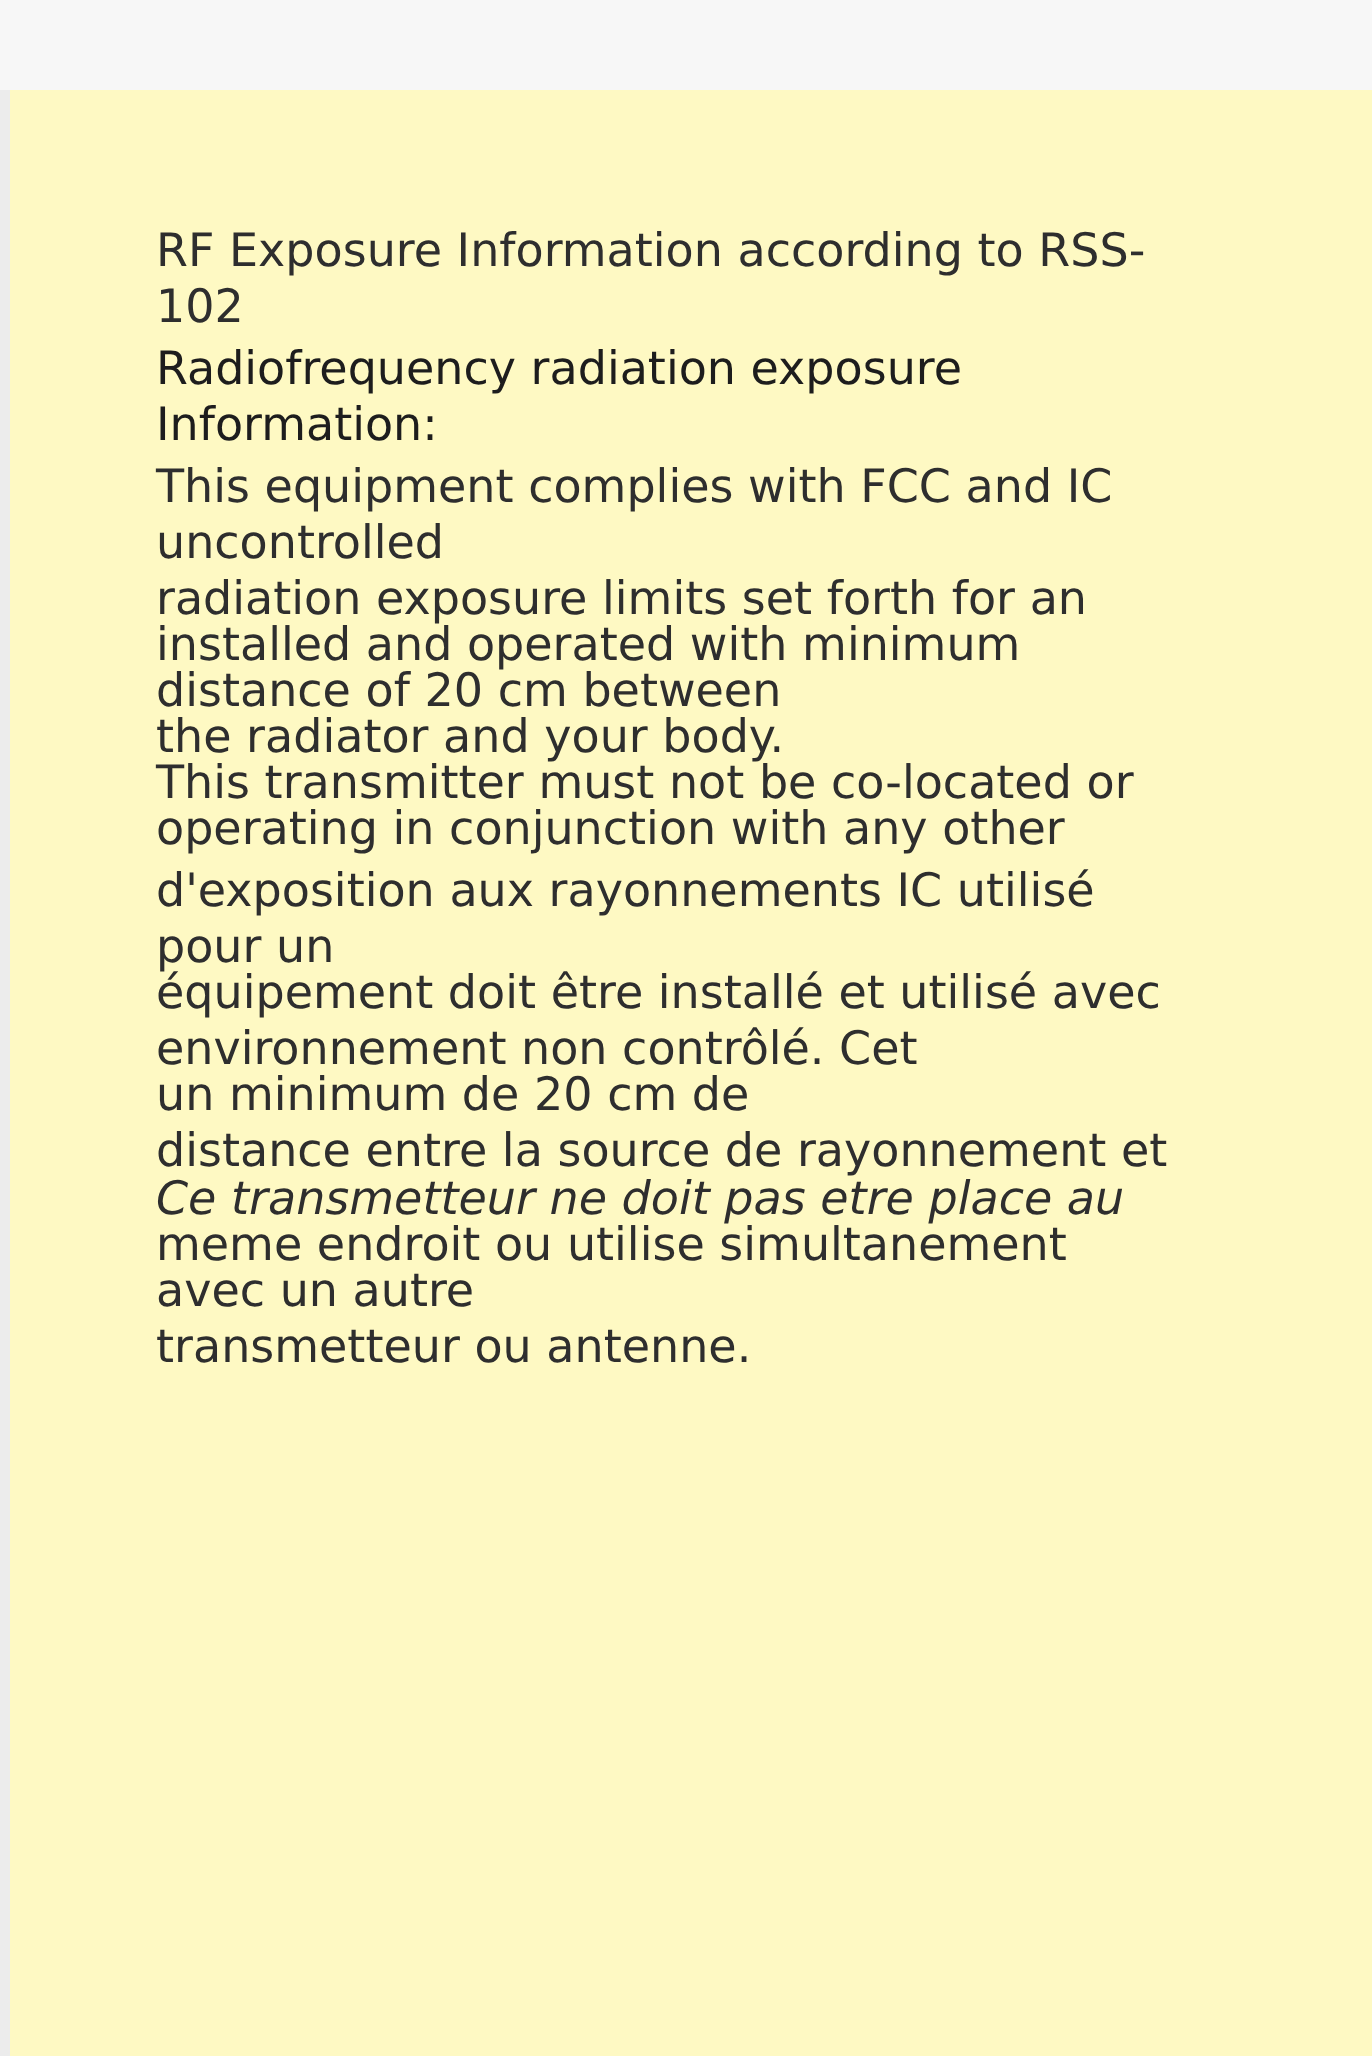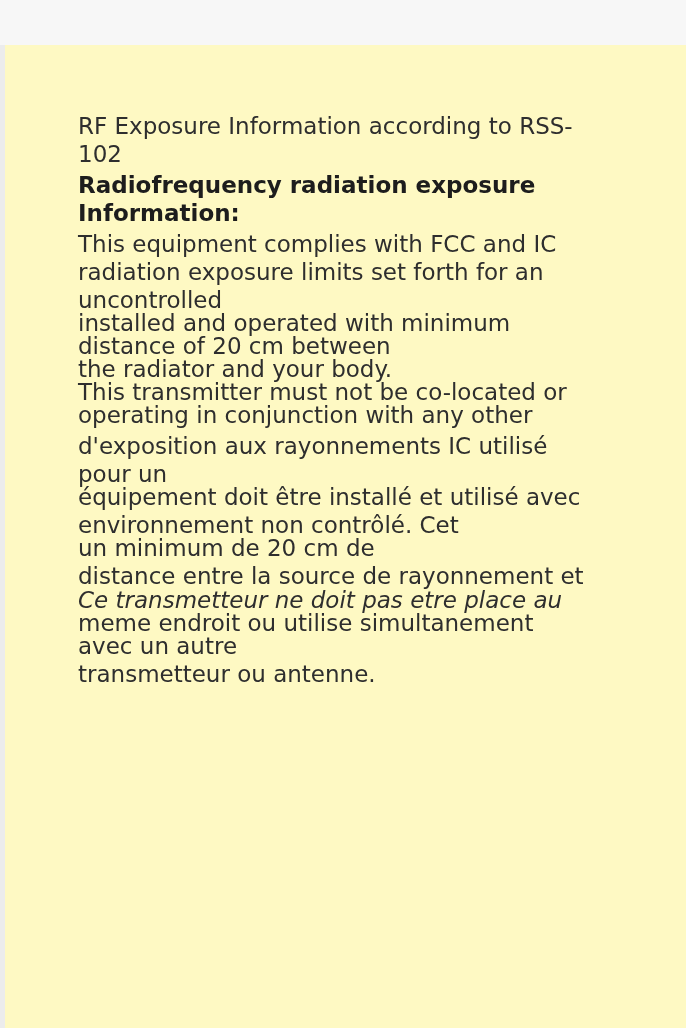--- a/index.html
+++ b/index.html
@@ -44,21 +44,21 @@
   }
   .para {
     margin: 0;
   }
   
   .gap-lg { margin-top: 8px; }
   .gap-md { margin-top: 5px; }
   .gap-sm { margin-top: 1px; font-style: italic; }
   .gap-none { margin-top: 0px; }
   .bold {
-    font-weight: bold;
+    font-weight: normal;
     color: #1d1d1d;
   }
 </style>
 </head>
 <body>
 
 <div class="page">
 
   <div class="edge-left"></div>
 
@@ -69,22 +69,22 @@
       <div class="line gap-md">102</div>
     </div>
 
     <div class="para gap-lg">
       <div class="line bold gap-none">Radiofrequency radiation exposure</div>
       <div class="line bold gap-md">Information:</div>
     </div>
 
     <div class="para gap-lg">
       <div class="line gap-none">This equipment complies with FCC and IC</div>
+      <div class="line gap-md">uncontrolled</div>
       <div class="line gap-md">radiation exposure limits set forth for an</div>
-      <div class="line gap-md">uncontrolled</div>
       <div class="line gap-none">installed and operated with minimum</div>
       <div class="line gap-none">distance of 20 cm between</div>
       <div class="line gap-none">the radiator and your body.</div>
       <div class="line gap-none">This transmitter must not be co-located or</div>
       <div class="line gap-none">operating in conjunction with any other</div>
     </div>
 
     <div class="para gap-lg">
       <div class="line gap-md">d'exposition aux rayonnements IC utilisé</div>
       <div class="line gap-md">pour un</div>

